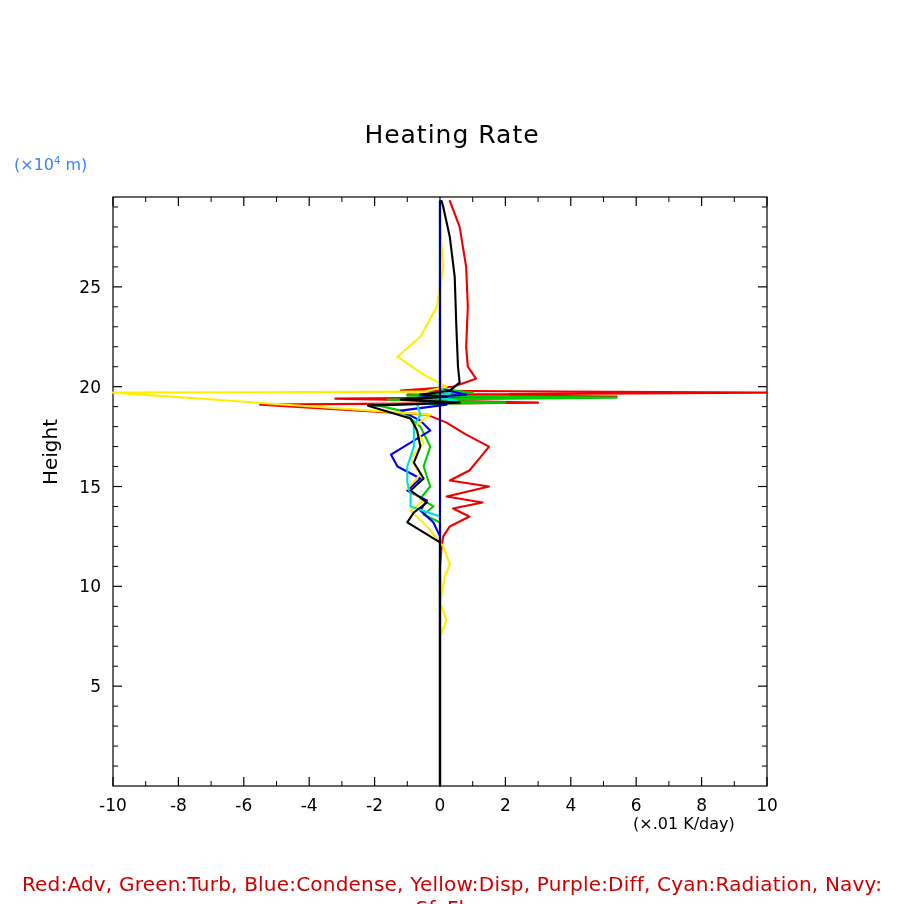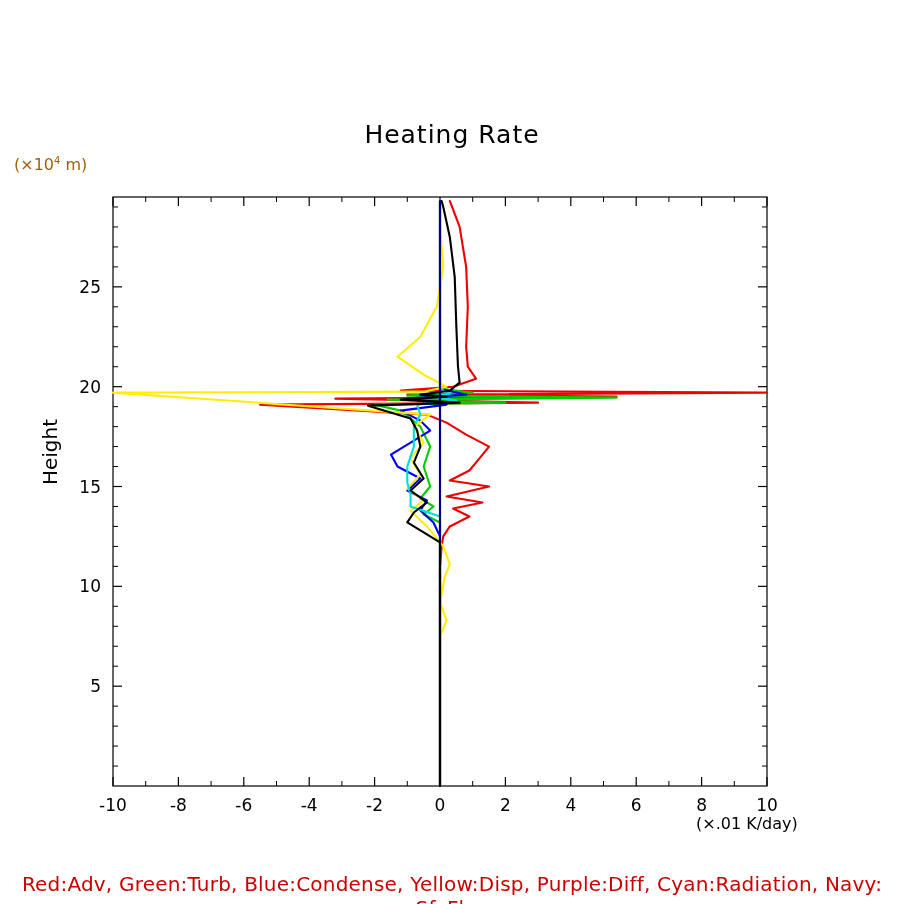--- a/index.html
+++ b/index.html
@@ -30,29 +30,29 @@
     text-align: center;
     font-size: 25px;
     letter-spacing: 1px;
     color: #000;
   }
   .yunit {
     position: absolute;
     left: 14px;
     top: 155px;
     font-size: 16px;
-    color: #a16207;
+    color: #3b82f6;
   }
   .yunit sup {
     font-size: 10px;
     vertical-align: super;
   }
   .xunit {
     position: absolute;
-    left: 696px;
+    left: 633px;
     top: 814px;
     font-size: 16px;
     color: #000;
   }
   .ylabel {
     position: absolute;
     left: -10px;
     top: 440px;
     width: 120px;
     text-align: center;

